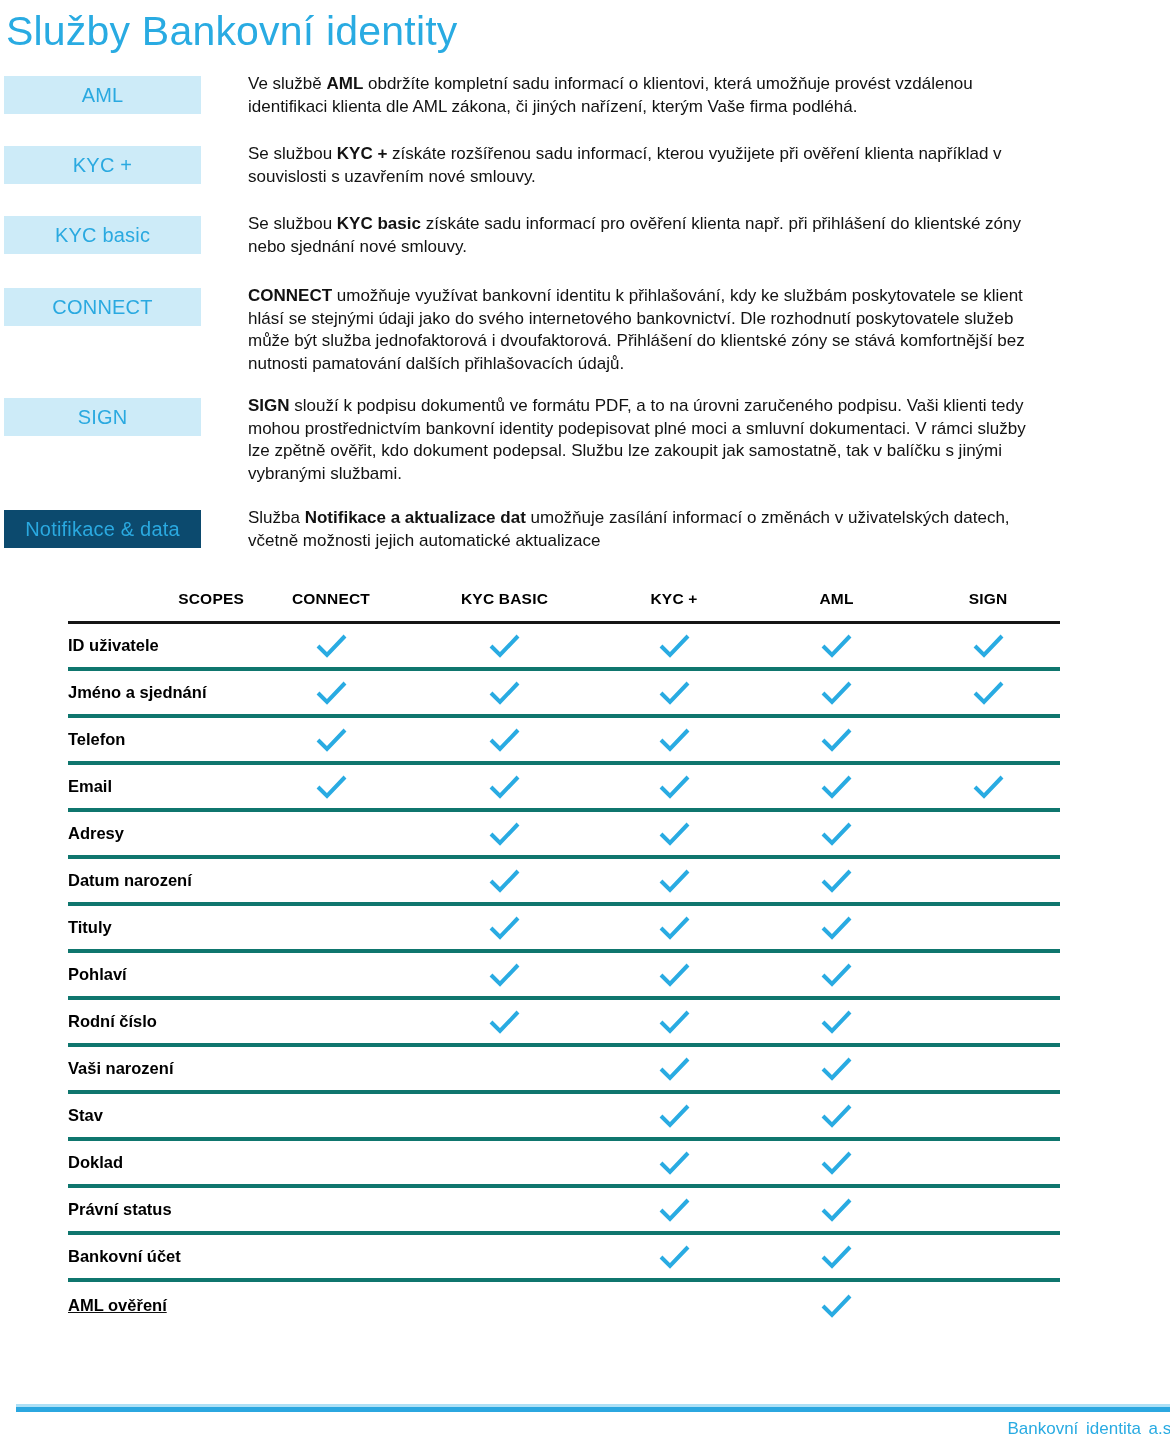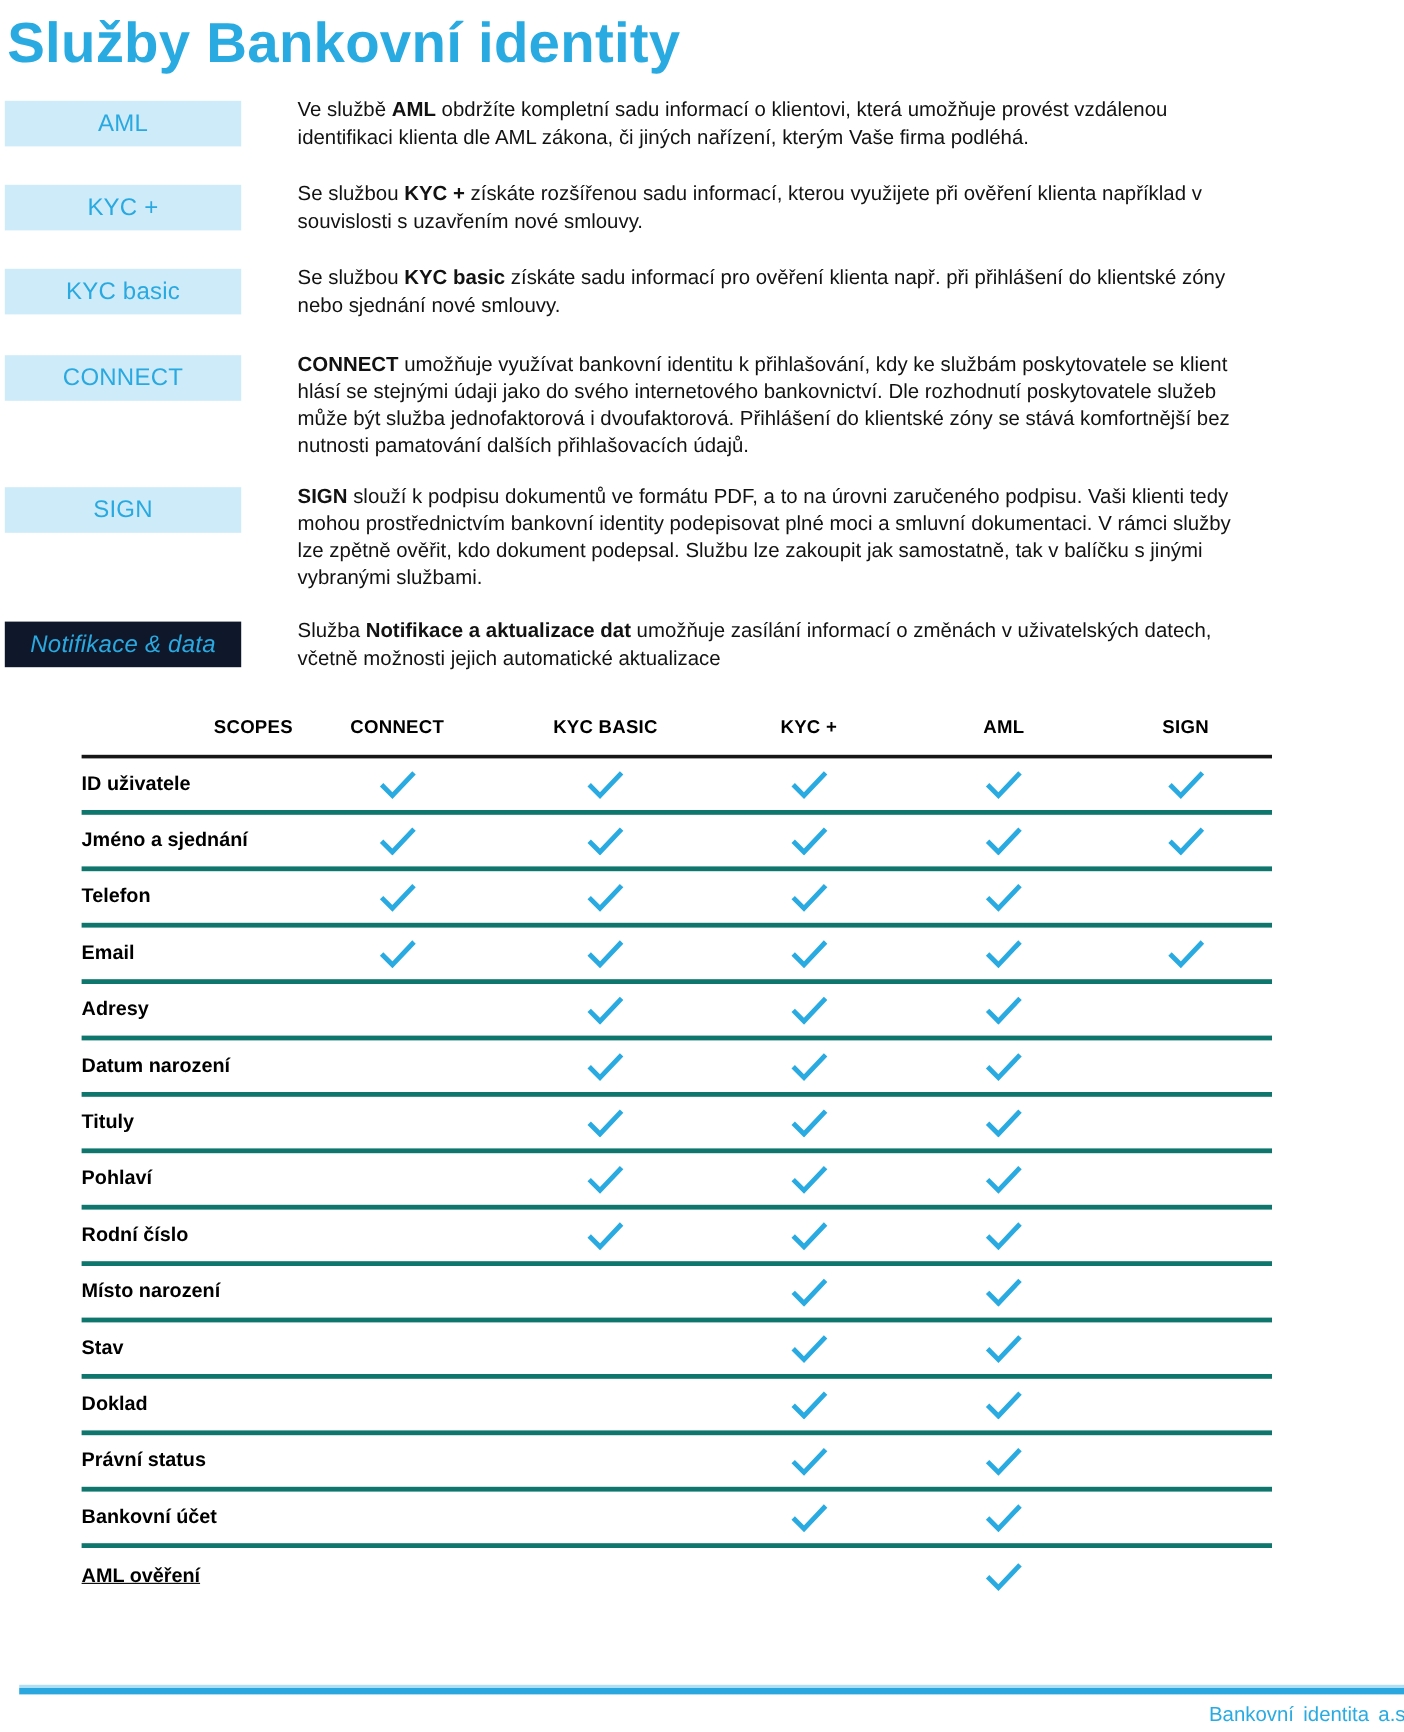--- a/index.html
+++ b/index.html
@@ -7,22 +7,22 @@
   body {
     width: 1170px; height: 1443px;
     position: relative;
     overflow: hidden;
     font-family: "Liberation Sans", "DejaVu Sans", sans-serif;
     color: #111;
   }
   .page { padding: 6px 0 0 4px; }
 
   h1.main-title {
-    font-size: 47px;
-    font-weight: 700;
+    font-size: 41px;
+    font-weight: 400;
     color: #29ABE2;
     margin: 2px 0 0 2px;
     letter-spacing: 0.2px;
   }
 
   
   .services { margin-top: 18px; }
   .service-row {
     display: flex;
     align-items: flex-start;
@@ -157,21 +157,21 @@
       <div class="service-row">
         <div class="svc-box-col">
           <div class="svc-box" style="background: rgb(205, 235, 248);">
             <span>SIGN</span>
           </div>
         </div>
         <div class="svc-desc"><b>SIGN</b><span> slouží k podpisu dokumentů ve formátu PDF, a to na úrovni zaručeného podpisu. Vaši klienti tedy mohou prostřednictvím bankovní identity podepisovat plné moci a smluvní dokumentaci. V rámci služby lze zpětně ověřit, kdo dokument podepsal. Službu lze zakoupit jak samostatně, tak v balíčku s jinými vybranými službami.</span></div>
       </div>
       <div class="service-row">
         <div class="svc-box-col">
-          <div class="svc-box" style="background: #0f172a; font-style: italic;">
+          <div class="svc-box" style="background: #0c4a6e;">
             <span>Notifikace &amp; data</span>
           </div>
         </div>
         <div class="svc-desc"><span>Služba </span><b>Notifikace a aktualizace dat</b><span> umožňuje zasílání informací o změnách v uživatelských datech, včetně možnosti jejich automatické aktualizace</span></div>
       </div>
     </div>
 
 
   <div class="scopes-table">
     <div class="t-row t-header" id="table-header">
@@ -317,21 +317,21 @@
             </svg></div>
           <div class="check-cell"><svg width="33" height="25" viewBox="0 0 33 25">
               <path d="M3 13 L12 22 L30 3" fill="none" stroke="#29ABE2" stroke-width="4" stroke-linecap="butt" stroke-linejoin="miter"></path>
             </svg></div>
           <div class="check-cell"><svg width="33" height="25" viewBox="0 0 33 25">
               <path d="M3 13 L12 22 L30 3" fill="none" stroke="#29ABE2" stroke-width="4" stroke-linecap="butt" stroke-linejoin="miter"></path>
             </svg></div>
           <div class="check-cell"></div>
         </div>
         <div class="t-row t-body-row">
-          <div class="row-label">Místo narození</div>
+          <div class="row-label">Vaši narození</div>
           <div class="check-cell"></div>
           <div class="check-cell"></div>
           <div class="check-cell"><svg width="33" height="25" viewBox="0 0 33 25">
               <path d="M3 13 L12 22 L30 3" fill="none" stroke="#29ABE2" stroke-width="4" stroke-linecap="butt" stroke-linejoin="miter"></path>
             </svg></div>
           <div class="check-cell"><svg width="33" height="25" viewBox="0 0 33 25">
               <path d="M3 13 L12 22 L30 3" fill="none" stroke="#29ABE2" stroke-width="4" stroke-linecap="butt" stroke-linejoin="miter"></path>
             </svg></div>
           <div class="check-cell"></div>
         </div>

